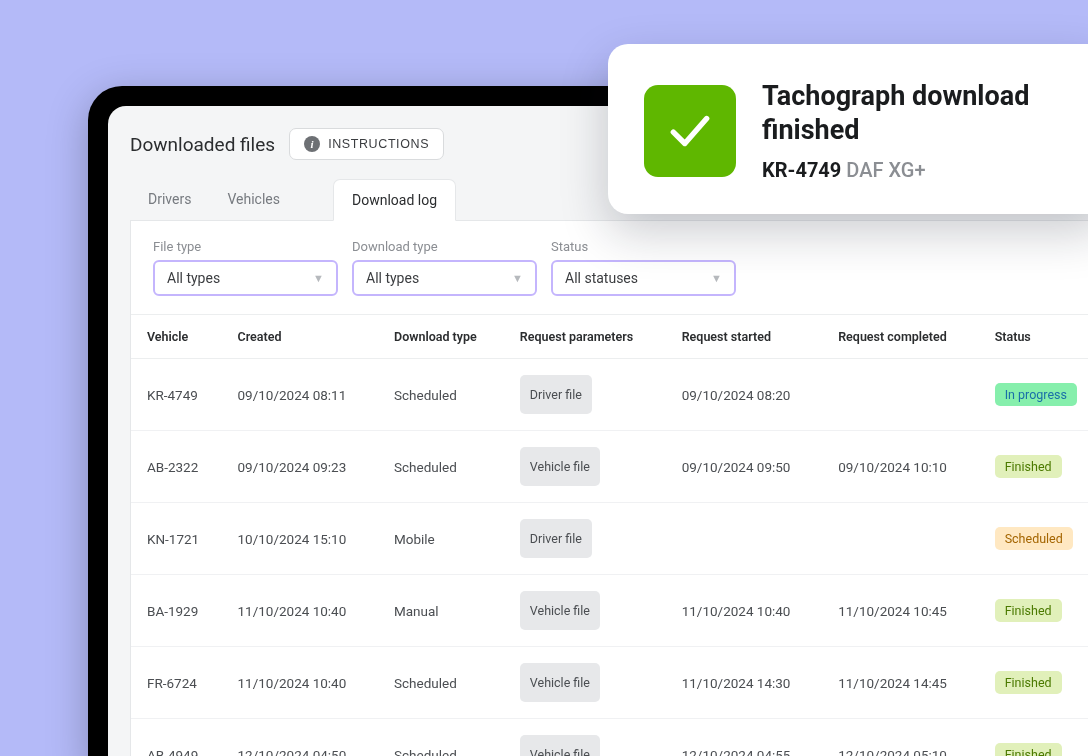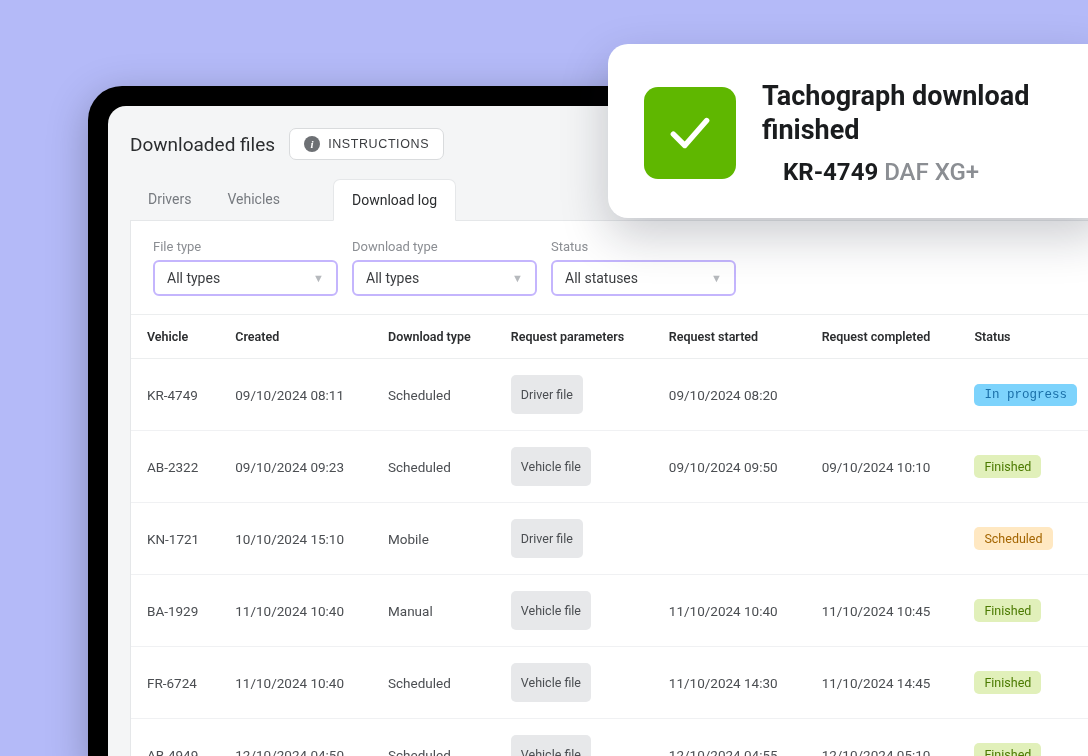--- a/index.html
+++ b/index.html
@@ -168,21 +168,21 @@
       background: #e7e8ea;
       color: #4b4e52;
       font-size: 12.5px;
     }
     .badge {
       display: inline-block;
       padding: 4px 10px;
       border-radius: 5px;
       font-size: 12.5px;
     }
-    .badge.inprogress { background: #7dd3fc; color: #1a6fa8; font-family: Liberation Mono, monospace; }
+    .badge.inprogress { background: #86efac; color: #1a6fa8; }
     .badge.finished   { background: #e1f0ba; color: #4b7a00; }
     .badge.scheduled  { background: #ffe8c2; color: #a46500; }
     .pager {
       display: flex;
       align-items: center;
       gap: 14px;
       padding: 16px 22px;
     }
     .pager-label { font-size: 13.5px; color: #5b5e62; font-family: Liberation Mono, monospace; }
     .pager .select { width: 88px; padding: 6px 10px; }
@@ -211,24 +211,23 @@
     }
     .toast .check svg { width: 50px; height: 50px; }
     .toast-title {
       font-size: 27px;
       font-weight: 700;
       color: #1a1c1e;
       line-height: 1.25;
       margin-bottom: 10px;
     }
     .toast-sub {
-      font-size: 24px;
+      font-size: 20px;
       color: #1a1c1e;
       font-weight: 700;
-      margin-left: 21px;
     }
     .toast-sub .model { color: #8b8e93; font-weight: 500; }
   </style>
 </head>
 <body>
 
 <div class="device-frame">
   <div class="screen">
     <div class="header-row">
       <h1 class="page-title">Downloaded files</h1>

